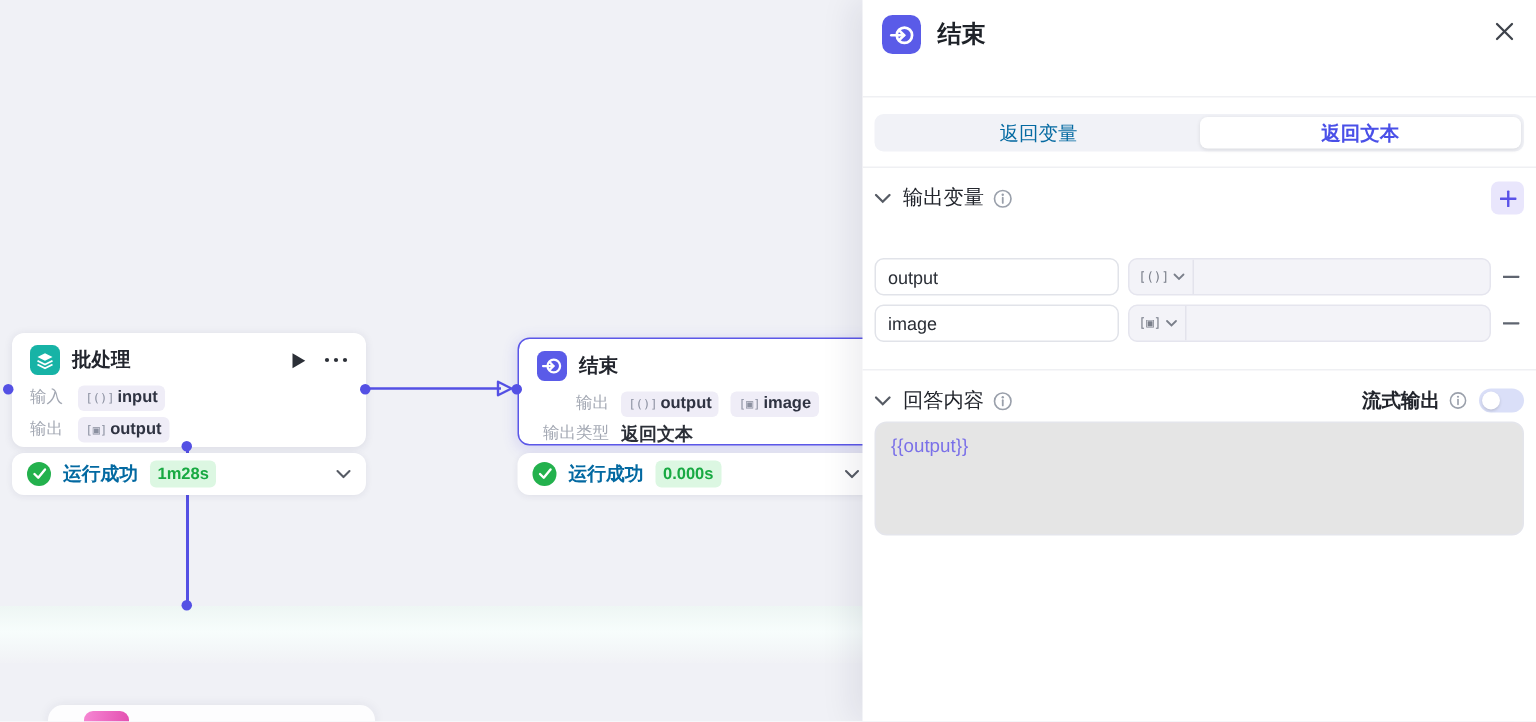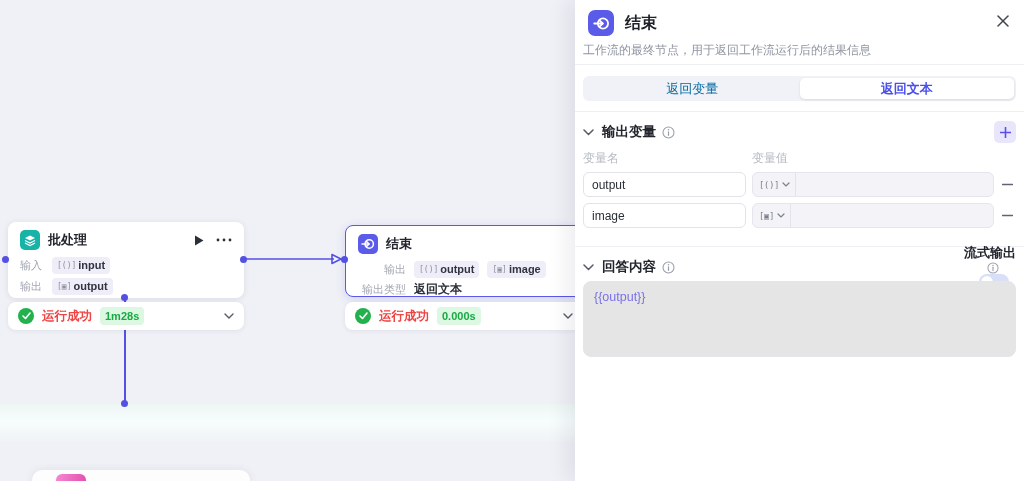--- a/index.html
+++ b/index.html
@@ -32,21 +32,21 @@
   #end-node   { left:345px; top:225px; width:238px; height:72px; border:1.5px solid #5B57E8;
                 box-shadow:0 2px 10px rgba(85,82,232,.20); }
 
   .status { position:absolute; height:28px; background:#fff; border-radius:8px;
             box-shadow:0 1px 5px rgba(35,40,80,.08); display:flex; align-items:center;
             padding:0 10px; z-index:3; }
   #batch-status { left:8px; top:302px; width:236px; }
   #end-status   { left:345px; top:302px; width:238px; }
   .check { width:16px; height:16px; border-radius:50%; background:#23B14D; display:flex;
            align-items:center; justify-content:center; flex:none; }
-  .s-text { font-size:12.5px; font-weight:bold; color:#ef4444; margin-left:8px; }
+  .s-text { font-size:12.5px; font-weight:bold; color:#0369a1; margin-left:8px; }
   .badge { margin-left:8px; background:#DCF7E2; color:#18A942; font-size:11px;
            border-radius:4px; padding:3px 5px; font-weight:bold; }
   .s-chev { margin-left:auto; display:flex; }
 
   .dot { position:absolute; width:7px; height:7px; border-radius:50%; background:#5450E4; z-index:4; }
   .vline { position:absolute; left:124px; top:298px; width:2px; height:104px; background:#5450E4; z-index:1; }
   .edge-arrow { position:absolute; left:244px; top:250px; z-index:1; }
 
   .bottom-card { position:absolute; left:32px; top:470px; width:218px; height:14px;
                  background:#fdfdfe; border-radius:10px 10px 0 0;
@@ -65,21 +65,21 @@
   .p-sub { position:absolute; left:8px; top:42px; font-size:12px; color:#8f95a0; }
   .hdiv { position:absolute; left:0; right:0; height:1px; background:#EFF0F3; }
 
   .tabs { position:absolute; left:8px; right:8px; top:76px; height:25px; background:#F1F2F7;
           border-radius:6px; display:flex; padding:2px; }
   .tab { flex:1; display:flex; align-items:center; justify-content:center; font-size:13px;
          color:#0369a1; border-radius:5px; cursor:pointer; }
   .tab.active { background:#fff; color:#4A50E8; font-weight:bold; box-shadow:0 1px 3px rgba(0,0,0,.10); }
 
   .sec-head { position:absolute; left:8px; right:8px; height:24px; display:flex; align-items:center; }
-  .sec-title { font-size:13.5px; font-weight:bold; color:#22252c; margin-left:8px; }
+  .sec-title { font-size:13.5px; font-weight:normal; color:#22252c; margin-left:8px; }
   .info-i { margin-left:6px; display:flex; }
   .plus-btn { margin-left:auto; width:22px; height:22px; background:#E9E6FC; border-radius:5px;
               display:flex; align-items:center; justify-content:center; cursor:pointer; }
   .cols { position:absolute; left:8px; right:8px; top:150px; font-size:12px; color:#b6bac3; }
   .col2 { position:absolute; left:169px; }
 
   .var-row { position:absolute; left:8px; right:8px; height:25px; display:flex; align-items:center; }
   .name-input { width:163px; height:25px; border:1px solid #E1E3E9; border-radius:6px;
                 font-size:12px; color:#2a2e36; padding:0 8px; background:#fff; outline:none;
                 font-family:inherit; flex:none; }
@@ -91,21 +91,21 @@
   .val-main { display:flex; align-items:center; flex:1; padding:0 7px; min-width:0; }
   .src-icon { width:14px; height:14px; border-radius:3px; margin-right:5px; display:flex;
               align-items:center; justify-content:center; flex:none; }
   .black-bg { background:#111418; }
   .src-text { font-size:12px; color:#2c3038; white-space:nowrap; }
   .src-text b { font-weight:bold; }
   .val-x { margin-left:auto; display:flex; cursor:pointer; }
   .val-o { margin-left:7px; display:flex; cursor:pointer; }
   .minus-btn { width:18px; display:flex; justify-content:center; margin-left:4px; cursor:pointer; }
 
-  .stream { margin-left:auto; display:flex; align-items:center;flex-direction:column; }
+  .stream { margin-left:auto; display:flex; align-items:center; }
   .stream-label { font-size:13px; font-weight:bold; color:#22252c; }
   .toggle { width:30px; height:16px; border-radius:9px; background:#DADFF8; margin-left:8px;
             position:relative; cursor:pointer; }
   .knob { position:absolute; left:2px; top:2px; width:12px; height:12px; border-radius:50%;
           background:#fff; box-shadow:0 1px 2px rgba(0,0,0,.15); }
 
   .answer-box { position:absolute; left:8px; right:8px; top:281px; height:76px;
                 border:1px solid #E4E5EB; border-radius:8px; background:#e5e5e5; font-size:12.5px;
                 color:#7a70e8; padding:8px 10px; resize:none; font-family:inherit; outline:none;
                 width:calc(100% - 16px); }
@@ -241,21 +241,20 @@
           </svg>
       </span>
       <span class="p-title">结束</span>
     </div>
     <span class="p-close">
       <svg width="14" height="14" viewBox="0 0 14 14">
           <line x1="2" y1="2" x2="12" y2="12" stroke="#3e434b" stroke-width="1.5" stroke-linecap="round"></line>
           <line x1="12" y1="2" x2="2" y2="12" stroke="#3e434b" stroke-width="1.5" stroke-linecap="round"></line>
         </svg>
     </span>
-    <div class="p-sub">工作流的最终节点，用于返回工作流运行后的结果信息</div>
     <div class="hdiv" style="top:64px"></div>
 
     <div class="tabs">
       <div class="tab">返回变量</div>
       <div class="tab active">返回文本</div>
     </div>
     <div class="hdiv" style="top:111px"></div>
 
     <div class="sec-head" style="top:120px">
       <svg width="11" height="7" viewBox="0 0 11 7">
@@ -270,24 +269,20 @@
           </svg>
       </span>
       <span class="plus-btn">
         <svg width="11" height="11" viewBox="0 0 11 11">
             <line x1="5.5" y1="0.5" x2="5.5" y2="10.5" stroke="#5A52E8" stroke-width="1.6" stroke-linecap="round"></line>
             <line x1="0.5" y1="5.5" x2="10.5" y2="5.5" stroke="#5A52E8" stroke-width="1.6" stroke-linecap="round"></line>
           </svg>
       </span>
     </div>
 
-    <div class="cols">
-      <span>变量名</span>
-      <span class="col2">变量值</span>
-    </div>
 
     <div class="var-row" style="top:172px">
       <input class="name-input" value="output" style="">
       <div class="val">
         <span class="val-type">
           <span class="g">[()]</span>
           <svg width="8" height="5" viewBox="0 0 8 5">
               <polyline points="1,1 4,4 7,1" stroke="#7a7f8a" stroke-width="1.2" fill="none" stroke-linecap="round"></polyline>
             </svg>
         </span>

